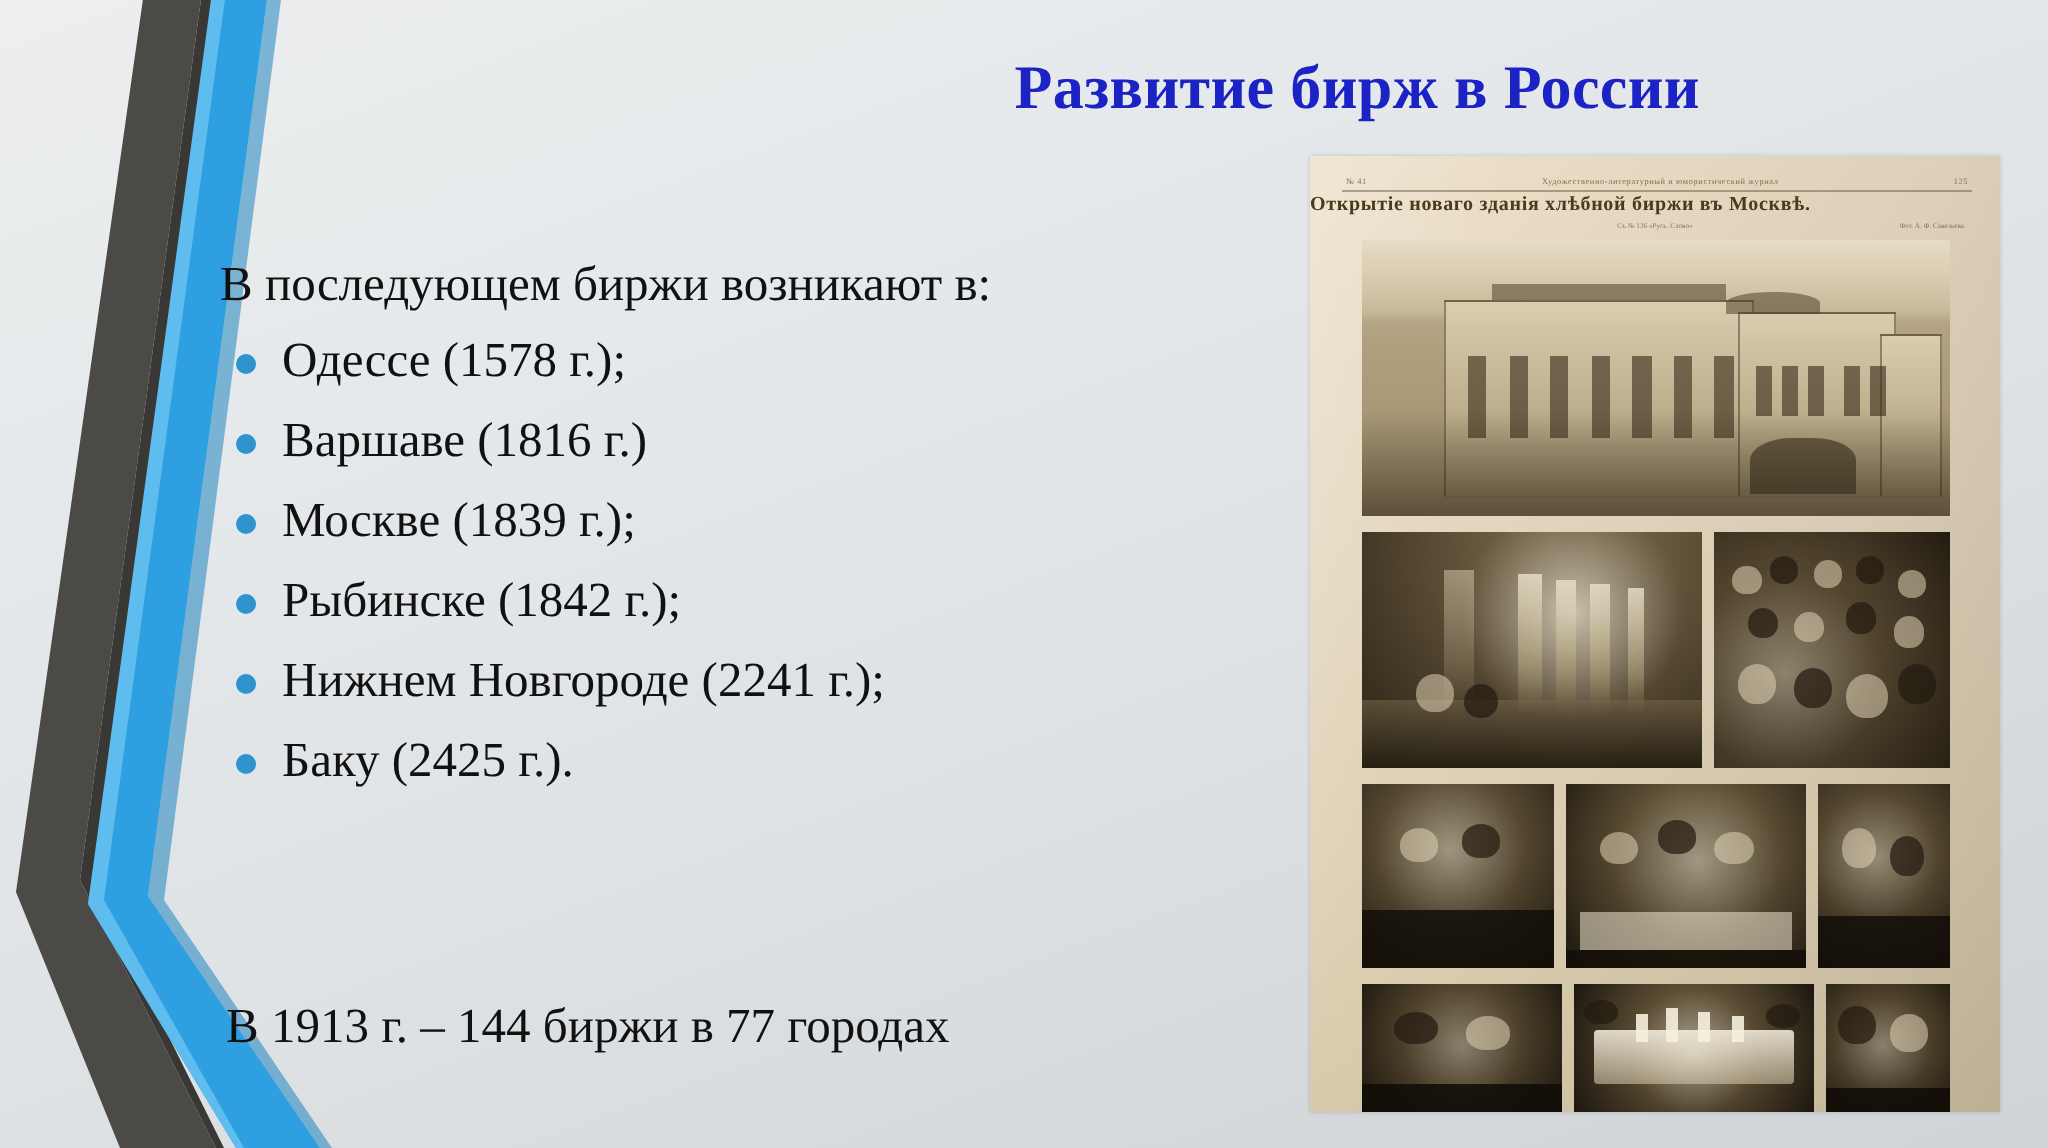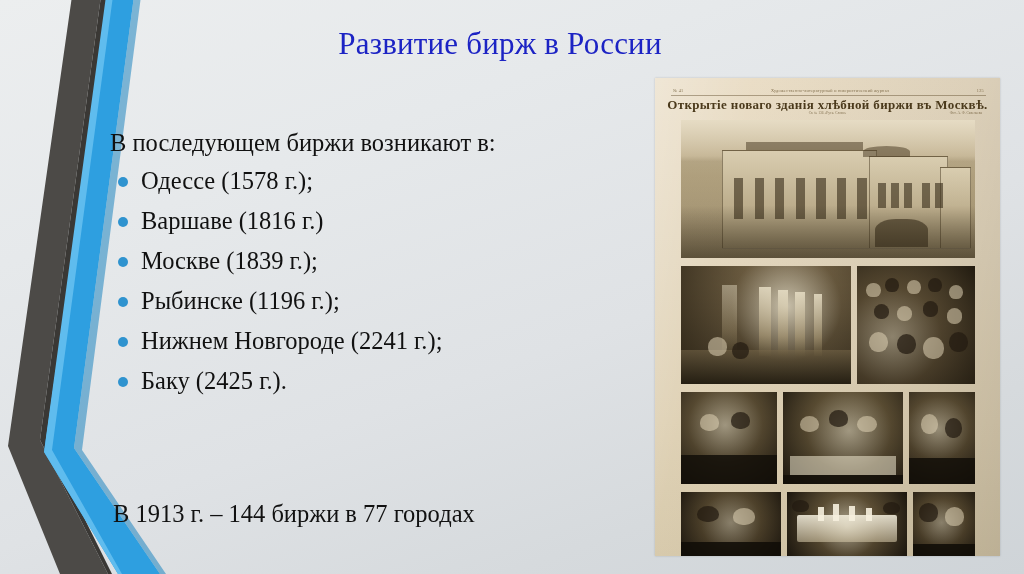--- a/index.html
+++ b/index.html
@@ -23,23 +23,23 @@
     width: 300px; height: 574px;
     pointer-events: none;
   }
 
   
   #title {
     position: absolute;
     left: 150px;
     top: 26px;
     width: 700px;
-    text-align: center;
+    text-align: right;
     font-family: "Liberation Serif", "DejaVu Serif", serif;
-    font-weight: normal;
+    font-weight: bold;
     font-size: 31px;
     letter-spacing: 0.2px;
     color: #1c23c4;
     white-space: nowrap;
   }
 
   
   #body-block {
     position: absolute;
     left: 110px;
@@ -123,22 +123,21 @@
     display: flex;
     justify-content: space-between;
     align-items: center;
     font-family: "Liberation Serif", serif;
     opacity: 0.85;
   }
   .np-headline {
     position: absolute;
     left: 0; right: 0;
     top: 19px;
-    text-align: center;
-    font-size: 13px;
+    font-size: 10px;
     font-weight: bold;
     color: #4b3a1c;
     letter-spacing: 0.35px;
     font-family: "Liberation Serif", serif;
   }
   .np-subline {
     position: absolute;
     left: 0; right: 0;
     top: 33px;
     text-align: center;
@@ -284,21 +283,21 @@
       <li>
         <span class="bullet-dot"></span>
         <span>Варшаве (1816 г.)</span>
       </li>
       <li>
         <span class="bullet-dot"></span>
         <span>Москве (1839 г.);</span>
       </li>
       <li>
         <span class="bullet-dot"></span>
-        <span>Рыбинске (1196 г.);</span>
+        <span>Рыбинске (1842 г.);</span>
       </li>
       <li>
         <span class="bullet-dot"></span>
         <span>Нижнем Новгороде (2241 г.);</span>
       </li>
       <li>
         <span class="bullet-dot"></span>
         <span>Баку (2425 г.).</span>
       </li>
     </ul>

